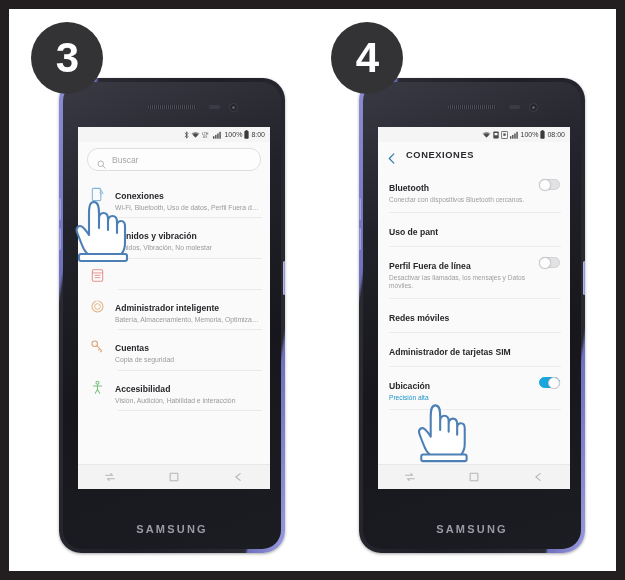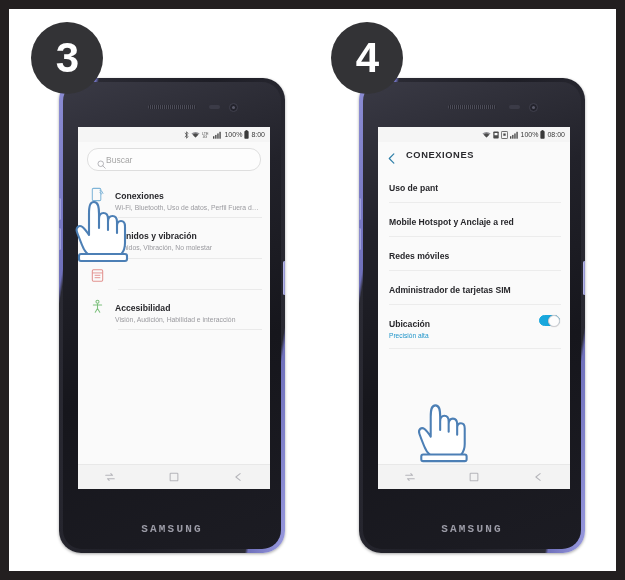--- a/index.html
+++ b/index.html
@@ -65,39 +65,39 @@
   
   .screen{
     position:absolute;left:15px;top:45px;width:192px;height:362px;
     background:#fafafa;overflow:hidden;
     font-family:"Liberation Sans", sans-serif;
   }
   .brand{
     position:absolute;bottom:14px;left:0;width:100%;
     text-align:center;color:#9b9ba6;
     font-size:11px;font-weight:bold;letter-spacing:2.2px;
-    font-family:Liberation Mono, monospace;
+    font-family:Liberation Sans, sans-serif;
   }
 
   
   .statusbar{
     height:15px;background:#f5f5f5;
     display:flex;align-items:center;justify-content:flex-end;
     padding-right:5px;gap:2px;
     font-size:7px;color:#3a3a3a;
   }
   .sb-ico{font-size:7px;line-height:1;color:#4a4a4a;}
   .sb-ico svg{display:block;}
   .sb-txt{font-size:7px;color:#3a3a3a;letter-spacing:0;}
 
   
   .searchwrap{background:#fafafa;padding:6px 9px 7px 9px;}
   .searchbox{
     height:21px;border:1px solid #dedede;border-radius:11px;background:#fdfdfd;
-    display:flex;align-items:center;padding:0 9px;
+    display:flex;align-items:center;padding:0 9px;gap:6px;
   }
   .searchbox .mag{width:9px;height:9px;flex:0 0 auto;}
   .search-ph{font-size:8.5px;color:#a6a6a6;}
 
   
   .list{background:#fafafa;}
   .row{
     display:flex;align-items:flex-start;gap:9px;
     padding:7px 10px 6px 11px;
     position:relative;
@@ -258,22 +258,47 @@
                 <svg viewBox="0 0 18 18">
                     <rect x="3.5" y="3" width="11" height="12" rx="1.2" stroke="#e2928f" stroke-width="1.1" fill="none"></rect>
                     <line x1="3.5" y1="6.3" x2="14.5" y2="6.3" stroke="#e2928f" stroke-width="1"></line>
                     <line x1="6" y1="8.8" x2="12" y2="8.8" stroke="#e2928f" stroke-width="1"></line>
                     <line x1="6" y1="11.3" x2="12" y2="11.3" stroke="#e2928f" stroke-width="1"></line>
                   </svg>
               </span>
             </div>
 
 
-
-
+            <div class="row">
+              <span class="row-ico">
+                <svg viewBox="0 0 18 18">
+                    <circle cx="9" cy="9" r="5.8" stroke="#e0b07e" stroke-width="1.1" fill="none"></circle>
+                    <circle cx="9" cy="9" r="3" stroke="#e0b07e" stroke-width="1" fill="none"></circle>
+                    <line x1="9" y1="2.4" x2="9" y2="5.2" stroke="#fafafa" stroke-width="1.6"></line>
+                  </svg>
+              </span>
+              <span class="row-txt">
+                <span class="row-title">Administrador inteligente</span>
+                <span class="row-sub" style="display:block">Batería, Almacenamiento, Memoria, Optimizado...</span>
+              </span>
+            </div>
+
+
+            <div class="row">
+              <span class="row-ico">
+                <svg viewBox="0 0 18 18">
+                    <circle cx="6" cy="6" r="2.9" stroke="#d8a174" stroke-width="1.1" fill="none"></circle>
+                    <path d="M8.1 8.1l5.4 5.4M11.4 11.4l-1.3 1.3M13.5 13.5l-1.3 1.3" stroke="#d8a174" stroke-width="1.1" fill="none" stroke-linecap="round"></path>
+                  </svg>
+              </span>
+              <span class="row-txt">
+                <span class="row-title">Cuentas</span>
+                <span class="row-sub" style="display:block">Copia de seguridad</span>
+              </span>
+            </div>
 
             <div class="row">
               <span class="row-ico">
                 <svg viewBox="0 0 18 18">
                     <circle cx="9" cy="3.9" r="1.6" stroke="#7cc07c" stroke-width="1.1" fill="none"></circle>
                     <path d="M9 6.1v5M4.6 7.4h8.8M9 11.1l-2.4 4M9 11.1l2.4 4" stroke="#7cc07c" stroke-width="1.1" fill="none" stroke-linecap="round"></path>
                   </svg>
               </span>
               <span class="row-txt">
                 <span class="row-title">Accesibilidad</span>
@@ -383,33 +408,46 @@
               <svg width="10" height="11" viewBox="0 0 10 12">
                   <path d="M7 1L2 6l5 5" stroke="#2f7fa8" stroke-width="1.3" fill="none" stroke-linecap="round" stroke-linejoin="round"></path>
                 </svg>
             </span>
             <span class="appbar-title">CONEXIONES</span>
           </div>
 
           <div class="list">
 
 
+            <div class="crow">
+              <span class="crow-txt">
+                <span class="crow-title">Bluetooth</span>
+                <span class="crow-sub" style="display:block">Conectar con dispositivos Bluetooth cercanos.</span>
+              </span>
+              <span class="toggle">
+                  <span class="knob"></span>
+                </span>
+            </div>
 
             <div class="crow">
               <span class="crow-txt">
                 <span class="crow-title">Uso de pant</span>
               </span>
             </div>
 
-
             <div class="crow">
               <span class="crow-txt">
-                <span class="crow-title">Mobile Hotspot y Anclaje a red</span>
-              </span>
-            </div>
+                <span class="crow-title">Perfil Fuera de línea</span>
+                <span class="crow-sub" style="display:block">Desactivar las llamadas, los mensajes y Datos móviles.</span>
+              </span>
+              <span class="toggle">
+                  <span class="knob"></span>
+                </span>
+            </div>
+
 
             <div class="crow">
               <span class="crow-txt">
                 <span class="crow-title">Redes móviles</span>
               </span>
             </div>
 
             <div class="crow">
               <span class="crow-txt">
                 <span class="crow-title">Administrador de tarjetas SIM</span>

